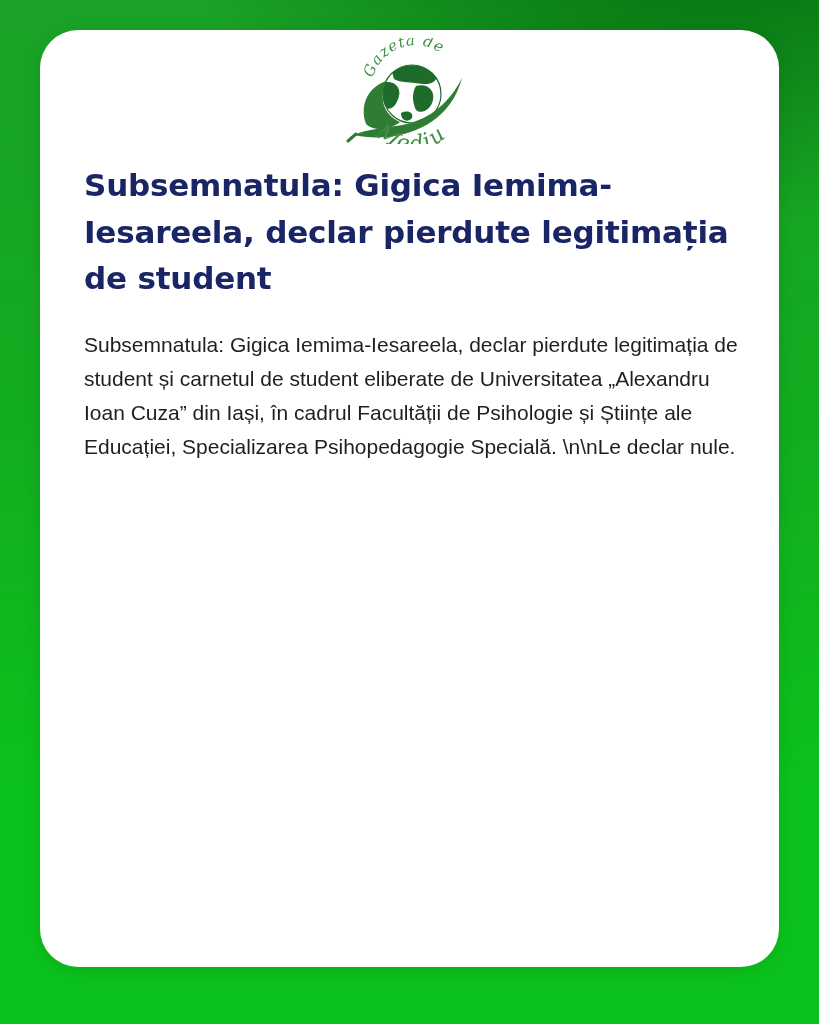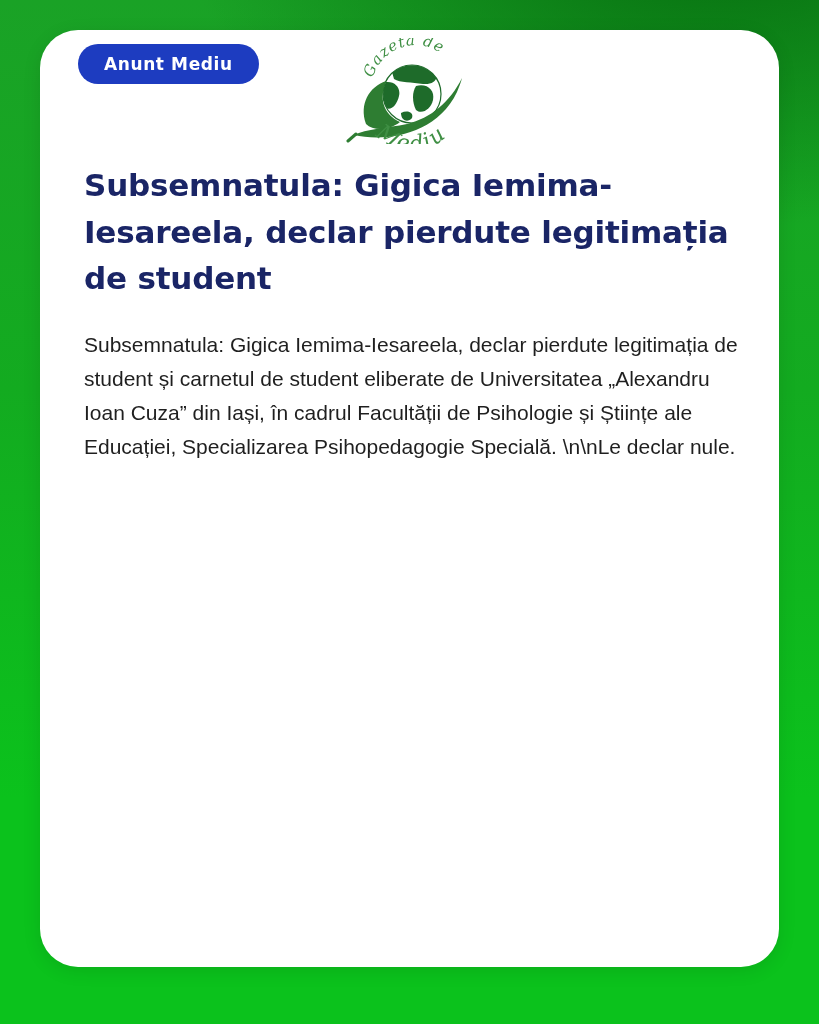--- a/index.html
+++ b/index.html
@@ -84,23 +84,20 @@
   }
 </style>
 </head>
 <body>
 
 <div class="page-bg">
   <div class="card">
 
     <div class="card-header">
 
-      <button class="badge">
-        <span>Anunt Mediu</span>
-      </button>
 
       <svg class="logo" viewBox="0 0 132 106" aria-hidden="true">
         <defs>
           <clipPath id="globeClip">
               <circle cx="66" cy="56" r="29"></circle>
             </clipPath>
           <path id="lgTop" d="M26 44 A44 44 0 0 1 108 30" fill="none"></path>
           <path id="lgBot" d="M24 88 A48 48 0 0 0 114 62" fill="none"></path>
         </defs>
 

